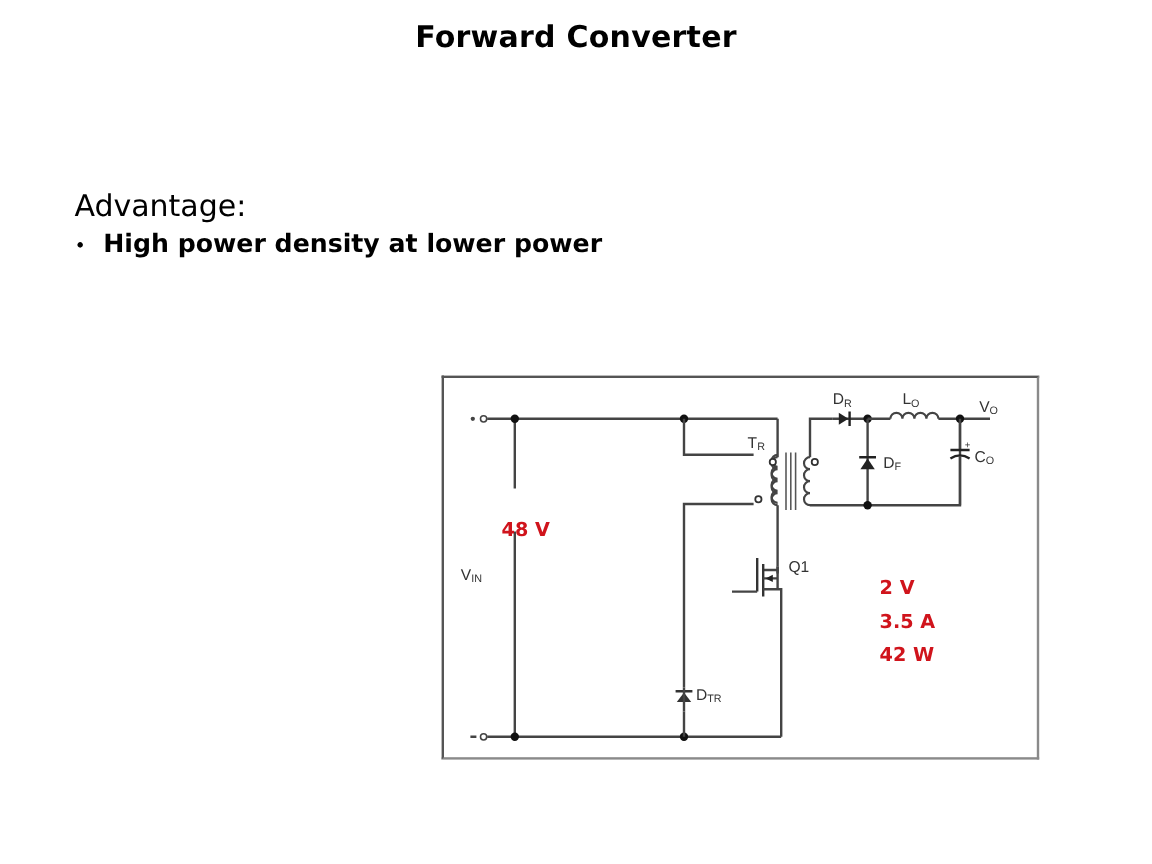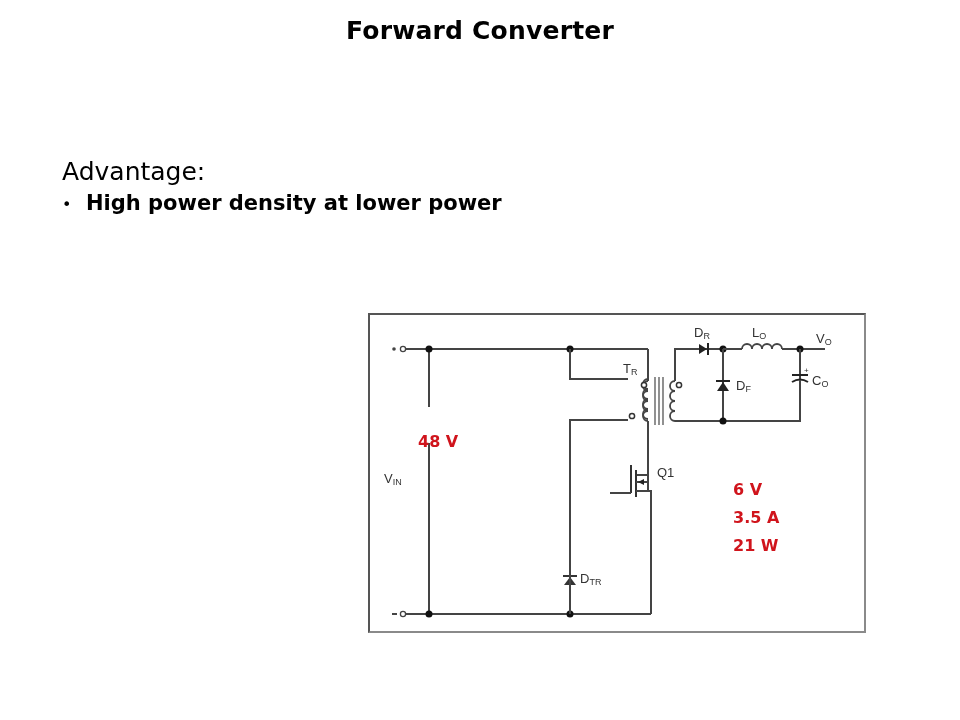--- a/index.html
+++ b/index.html
@@ -205,17 +205,17 @@
     <text x="366" y="75" class="lbl"><tspan>D</tspan><tspan class="sub" dy="2">F</tspan></text>
     <text x="382" y="22" class="lbl"><tspan>L</tspan><tspan class="sub" dy="2">O</tspan></text>
     <text x="442" y="70" class="lbl"><tspan>C</tspan><tspan class="sub" dy="2">O</tspan></text>
     <text x="446" y="28" class="lbl"><tspan>V</tspan><tspan class="sub" dy="2">O</tspan></text>
     <text x="287" y="162" class="lbl">Q1</text>
     <text x="210" y="268" class="lbl"><tspan>D</tspan><tspan class="sub" dy="2">TR</tspan></text>
   </svg>
 
   <div class="red-label" style="left:48px; top:113px;">48 V</div>
   <div class="red-label" style="left:363px; top:161px;">
-    <div>6 V</div>
+    <div>2 V</div>
     <div>3.5 A</div>
-    <div>21 W</div>
+    <div>42 W</div>
   </div>
 </div>
 
 </body></html>

